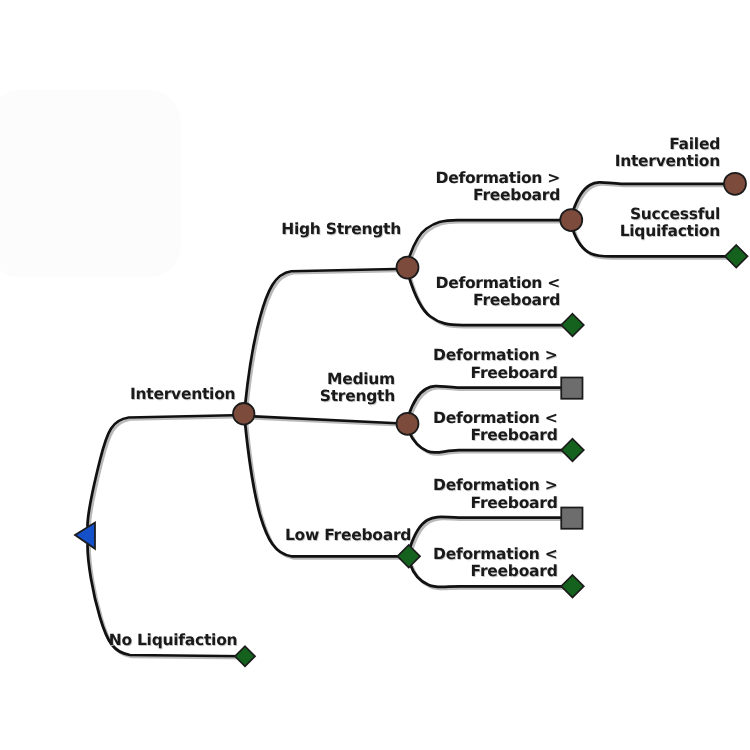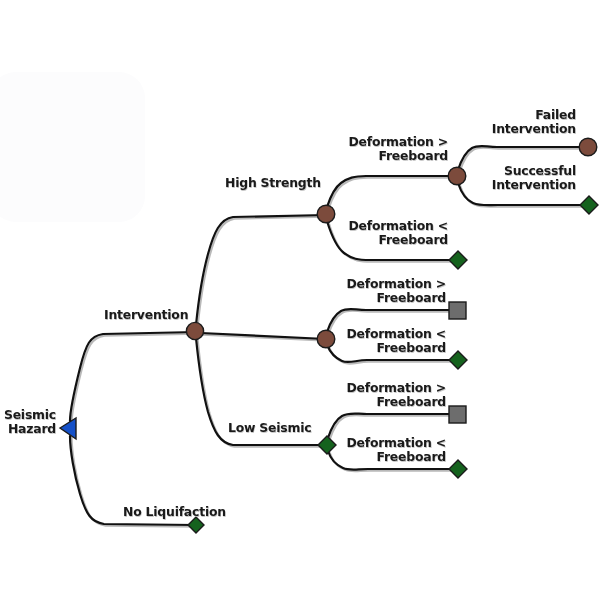--- a/index.html
+++ b/index.html
@@ -153,31 +153,31 @@
       </g>
 
       <circle cx="588" cy="147" r="8.8" fill="#7c4b3c" class="node-stroke"></circle>
 
       <g>
         <polygon points="589,196 598,205 589,214 580,205" fill="#15621e" class="node-stroke"></polygon>
       </g>
     </g>
   </svg>
 
-  <div class="lbl right" style="left:0px; top:408px; width:56px;">Seismic
-Hazard</div>
 
   <div class="lbl" style="left:104px; top:308px;">Intervention</div>
 
-  <div class="lbl" style="left:87px; top:505px;padding-left:36px;">No Liquifaction</div>
+  <div class="lbl" style="left:87px; top:505px;">No Liquifaction</div>
 
   <div class="lbl" style="left:225px; top:176px;">High Strength</div>
 
-
-  <div class="lbl" style="left:228px; top:421px;">Low Seismic</div>
+  <div class="lbl right" style="left:236px; top:296px; width:80px;">Medium
+Strength</div>
+
+  <div class="lbl" style="left:228px; top:421px;">Low Freeboard</div>
 
   <div class="lbl right" style="left:342px; top:135px; width:106px;">Deformation &gt;
 Freeboard</div>
 
   <div class="lbl right" style="left:342px; top:219px; width:106px;">Deformation &lt;
 Freeboard</div>
 
   <div class="lbl right" style="left:340px; top:277px; width:106px;">Deformation &gt;
 Freeboard</div>
 
@@ -187,15 +187,15 @@
   <div class="lbl right" style="left:340px; top:381px; width:106px;">Deformation &gt;
 Freeboard</div>
 
   <div class="lbl right" style="left:340px; top:436px; width:106px;">Deformation &lt;
 Freeboard</div>
 
   <div class="lbl right" style="left:470px; top:108px; width:106px;">Failed
 Intervention</div>
 
   <div class="lbl right" style="left:468px; top:164px; width:108px;">Successful
-Intervention</div>
+Liquifaction</div>
 
 </div>
 
 </body></html>

